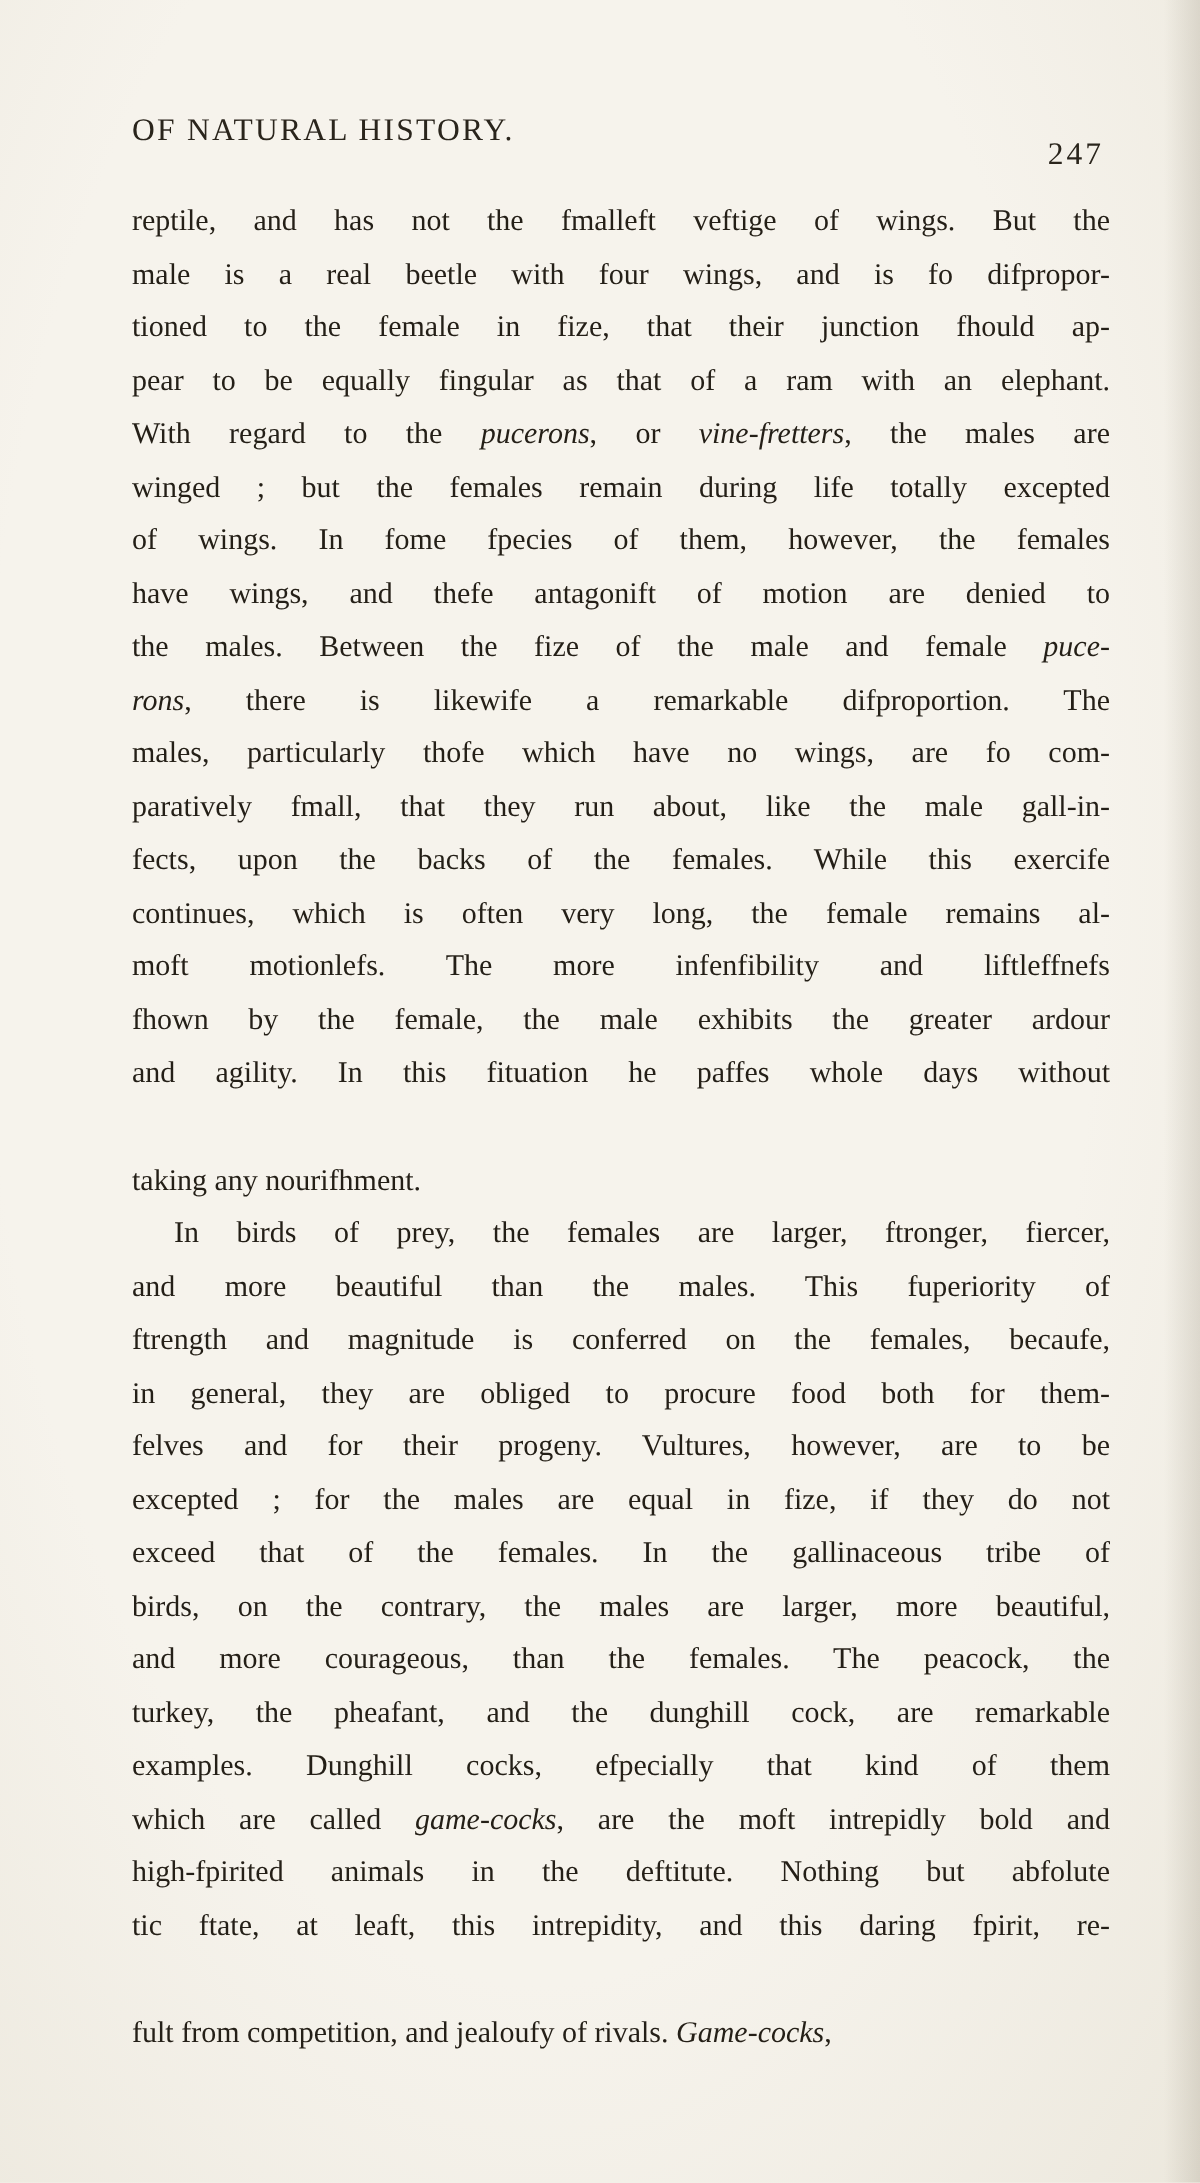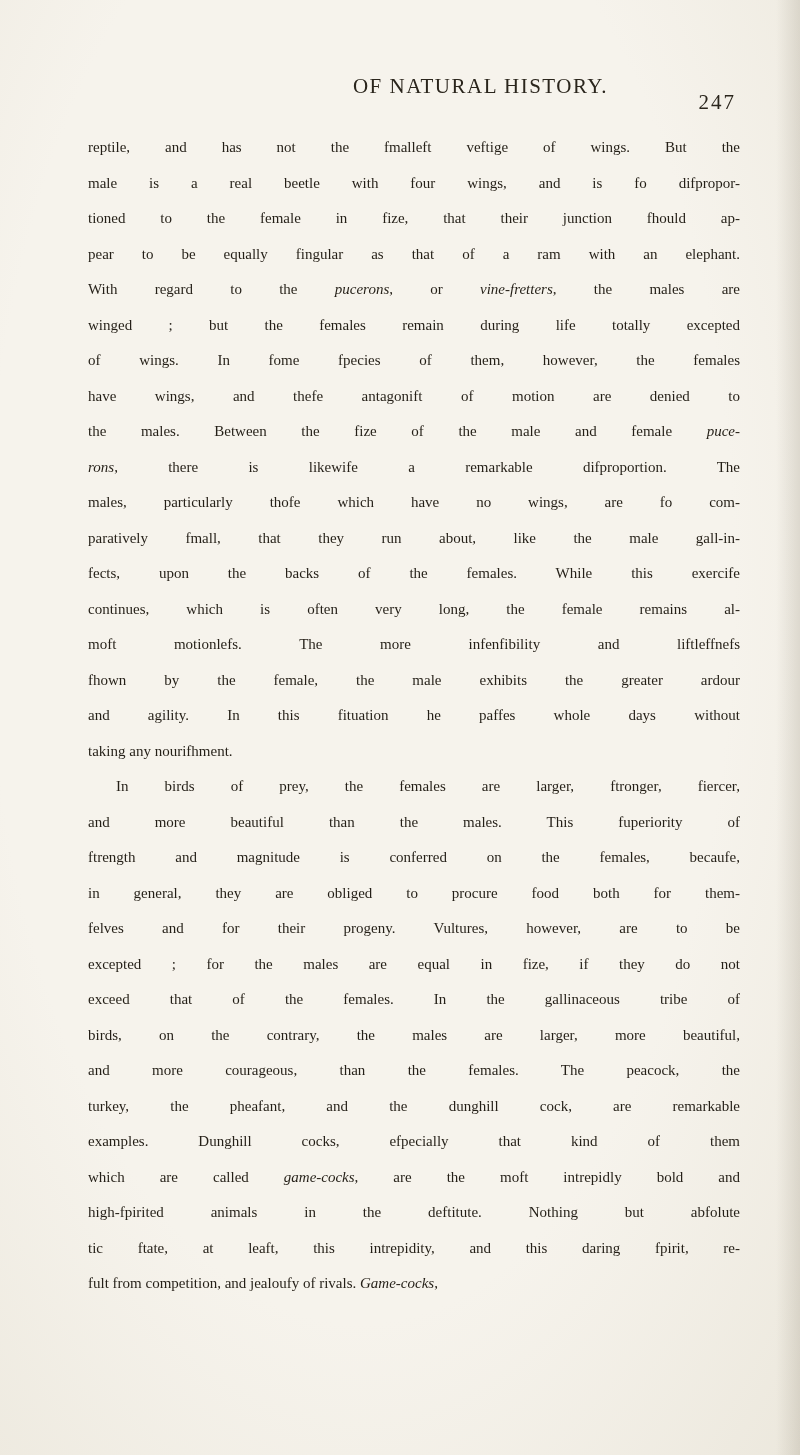--- a/index.html
+++ b/index.html
@@ -29,44 +29,45 @@
     height: 30px;
     font-size: 21px;
     letter-spacing: 1.5px;
     color: #2a251c;
     margin-bottom: 26px;
   }
   .running-title {
     position: absolute;
     left: 0;
     right: 130px;
-    text-align: right;
+    text-align: left;
     white-space: nowrap;
   }
   .page-number {
     position: absolute;
     right: 2px;
     top: 16px;
     letter-spacing: 2px;
     text-align: right;
   }
   .body-text {
     width: 652px;
-    font-size: 15px;
+    font-size: 20px;
     line-height: 35.5px;
   }
   .line {
     white-space: normal;
     text-align: justify;
     text-align-last: justify;
     height: 35.5px;
   }
   .line.short {
     text-align: center;
     text-align-last: left;
+    margin-top: 36px;
   }
   .line.indent {
     text-indent: 28px;
   }
   .line i {
     font-style: italic;
   }
 </style>
 </head>
 <body>

